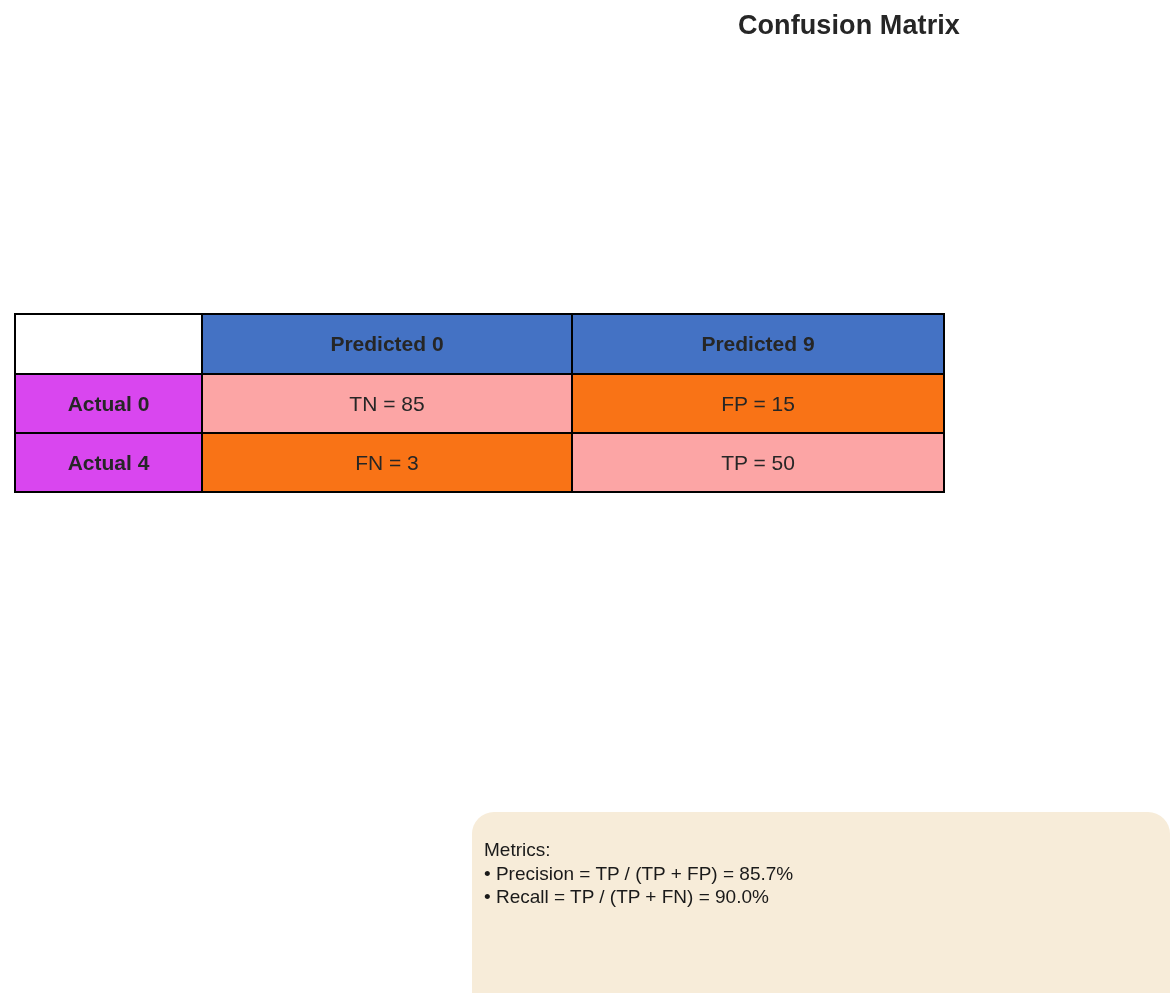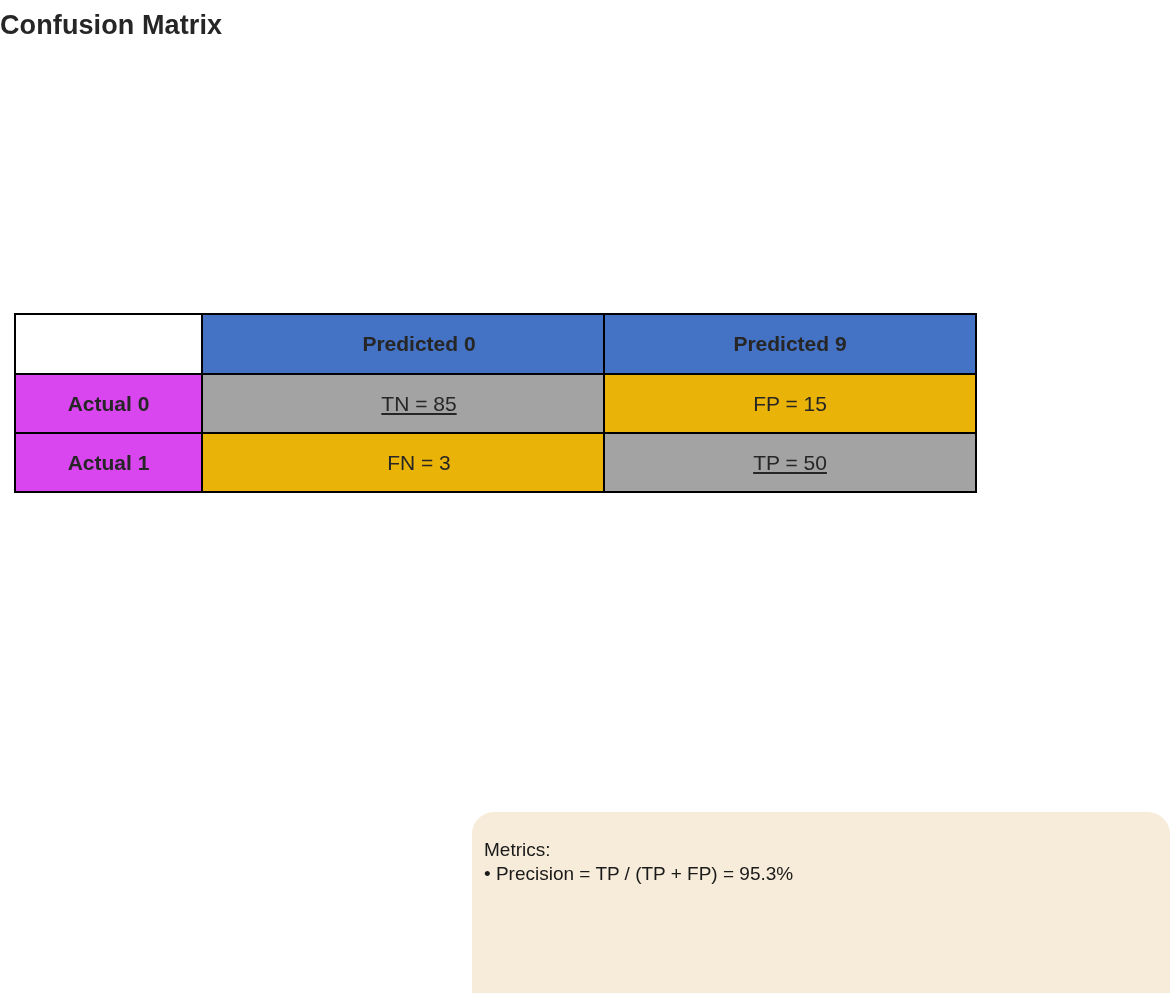--- a/index.html
+++ b/index.html
@@ -14,21 +14,21 @@
     font-family: "Liberation Sans", sans-serif;
     overflow: hidden;
   }
 
   
   #chart-title {
     position: absolute;
     left: 0;
     top: 10px;
     width: 960px;
-    text-align: left;
+    text-align: right;
     font-size: 27px;
     font-weight: bold;
     color: #262626;
     letter-spacing: 0.1px;
   }
 
   
   #matrix-table {
     position: absolute;
     left: 14px;
@@ -39,46 +39,45 @@
   #matrix-table td {
     border: 2px solid #000000;
     padding: 0;
     height: 57px;
     text-align: center;
     vertical-align: middle;
     font-size: 21px;
     color: #262626;
   }
   #matrix-table td.col-corner { width: 185px; }
-  #matrix-table td.col-p0     { width: 368px; padding-left: 32px; }
+  #matrix-table td.col-p0     { width: 368px; }
   #matrix-table td.col-p1     { width: 370px; }
 
   #matrix-table tr.header-row td { height: 58px; }
 
   .cell-corner {
     background: #ffffff;
   }
   .cell-header {
     background: #4472C4;
     color: #ffffff;
     font-weight: bold;
     font-size: 21px;
   }
   .cell-rowlabel {
     background: #d946ef;
     color: #ffffff;
     font-weight: bold;
     font-size: 21px;
   }
   .cell-tn, .cell-tp {
-    background: #a3a3a3;
-    text-decoration: underline;
+    background: #fca5a5;
   }
   .cell-fp, .cell-fn {
-    background: #eab308;
+    background: #f97316;
   }
 
   
   #metrics-box {
     position: absolute;
     left: 472px;
     top: 812px;
     width: 698px;
     height: 210px;
     background: #F7ECD9;
@@ -104,23 +103,24 @@
       <td class="col-corner cell-corner"></td>
       <td class="col-p0 cell-header">Predicted 0</td>
       <td class="col-p1 cell-header">Predicted 9</td>
     </tr>
     <tr>
       <td class="col-corner cell-rowlabel">Actual 0</td>
       <td class="col-p0 cell-tn">TN = 85</td>
       <td class="col-p1 cell-fp">FP = 15</td>
     </tr>
     <tr>
-      <td class="col-corner cell-rowlabel">Actual 1</td>
+      <td class="col-corner cell-rowlabel">Actual 4</td>
       <td class="col-p0 cell-fn">FN = 3</td>
       <td class="col-p1 cell-tp">TP = 50</td>
     </tr>
   </tbody>
 </table>
 
 <div id="metrics-box">
   <div class="metrics-line">Metrics:</div>
-  <div class="metrics-line">• Precision = TP / (TP + FP) = 95.3%</div>
+  <div class="metrics-line">• Precision = TP / (TP + FP) = 85.7%</div>
+  <div class="metrics-line">• Recall = TP / (TP + FN) = 90.0%</div>
 </div>
 
 </body></html>

